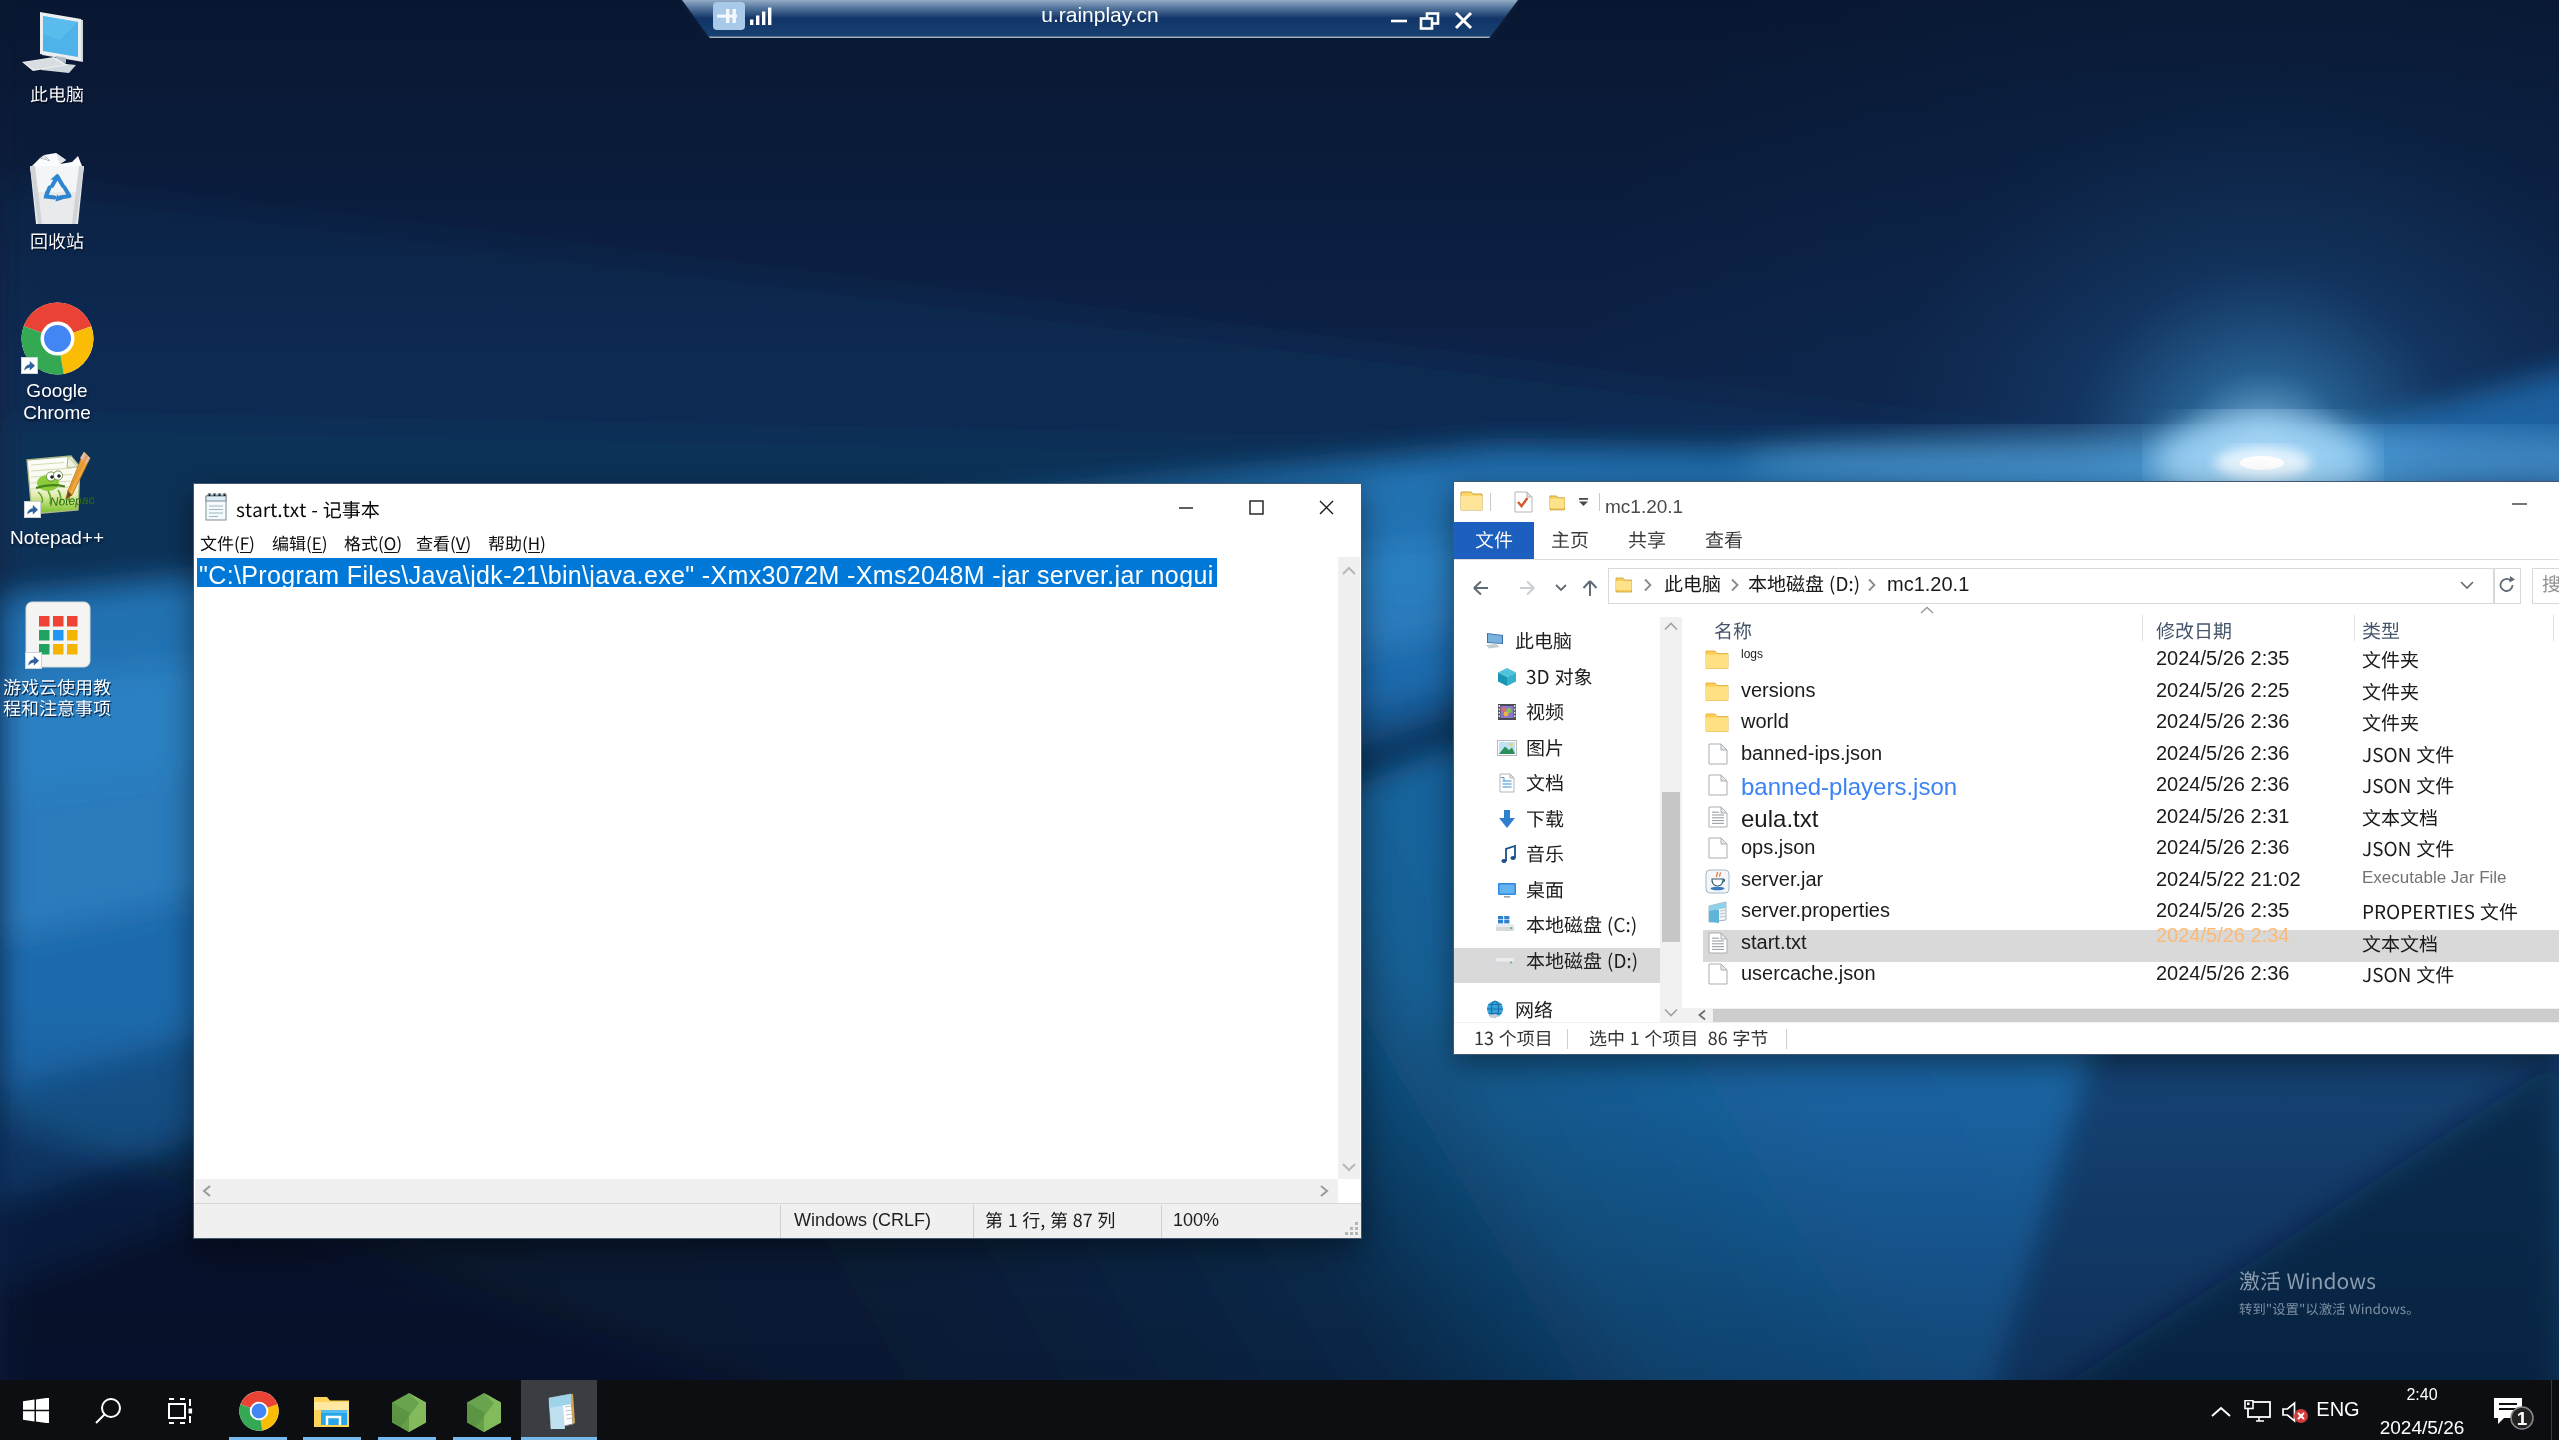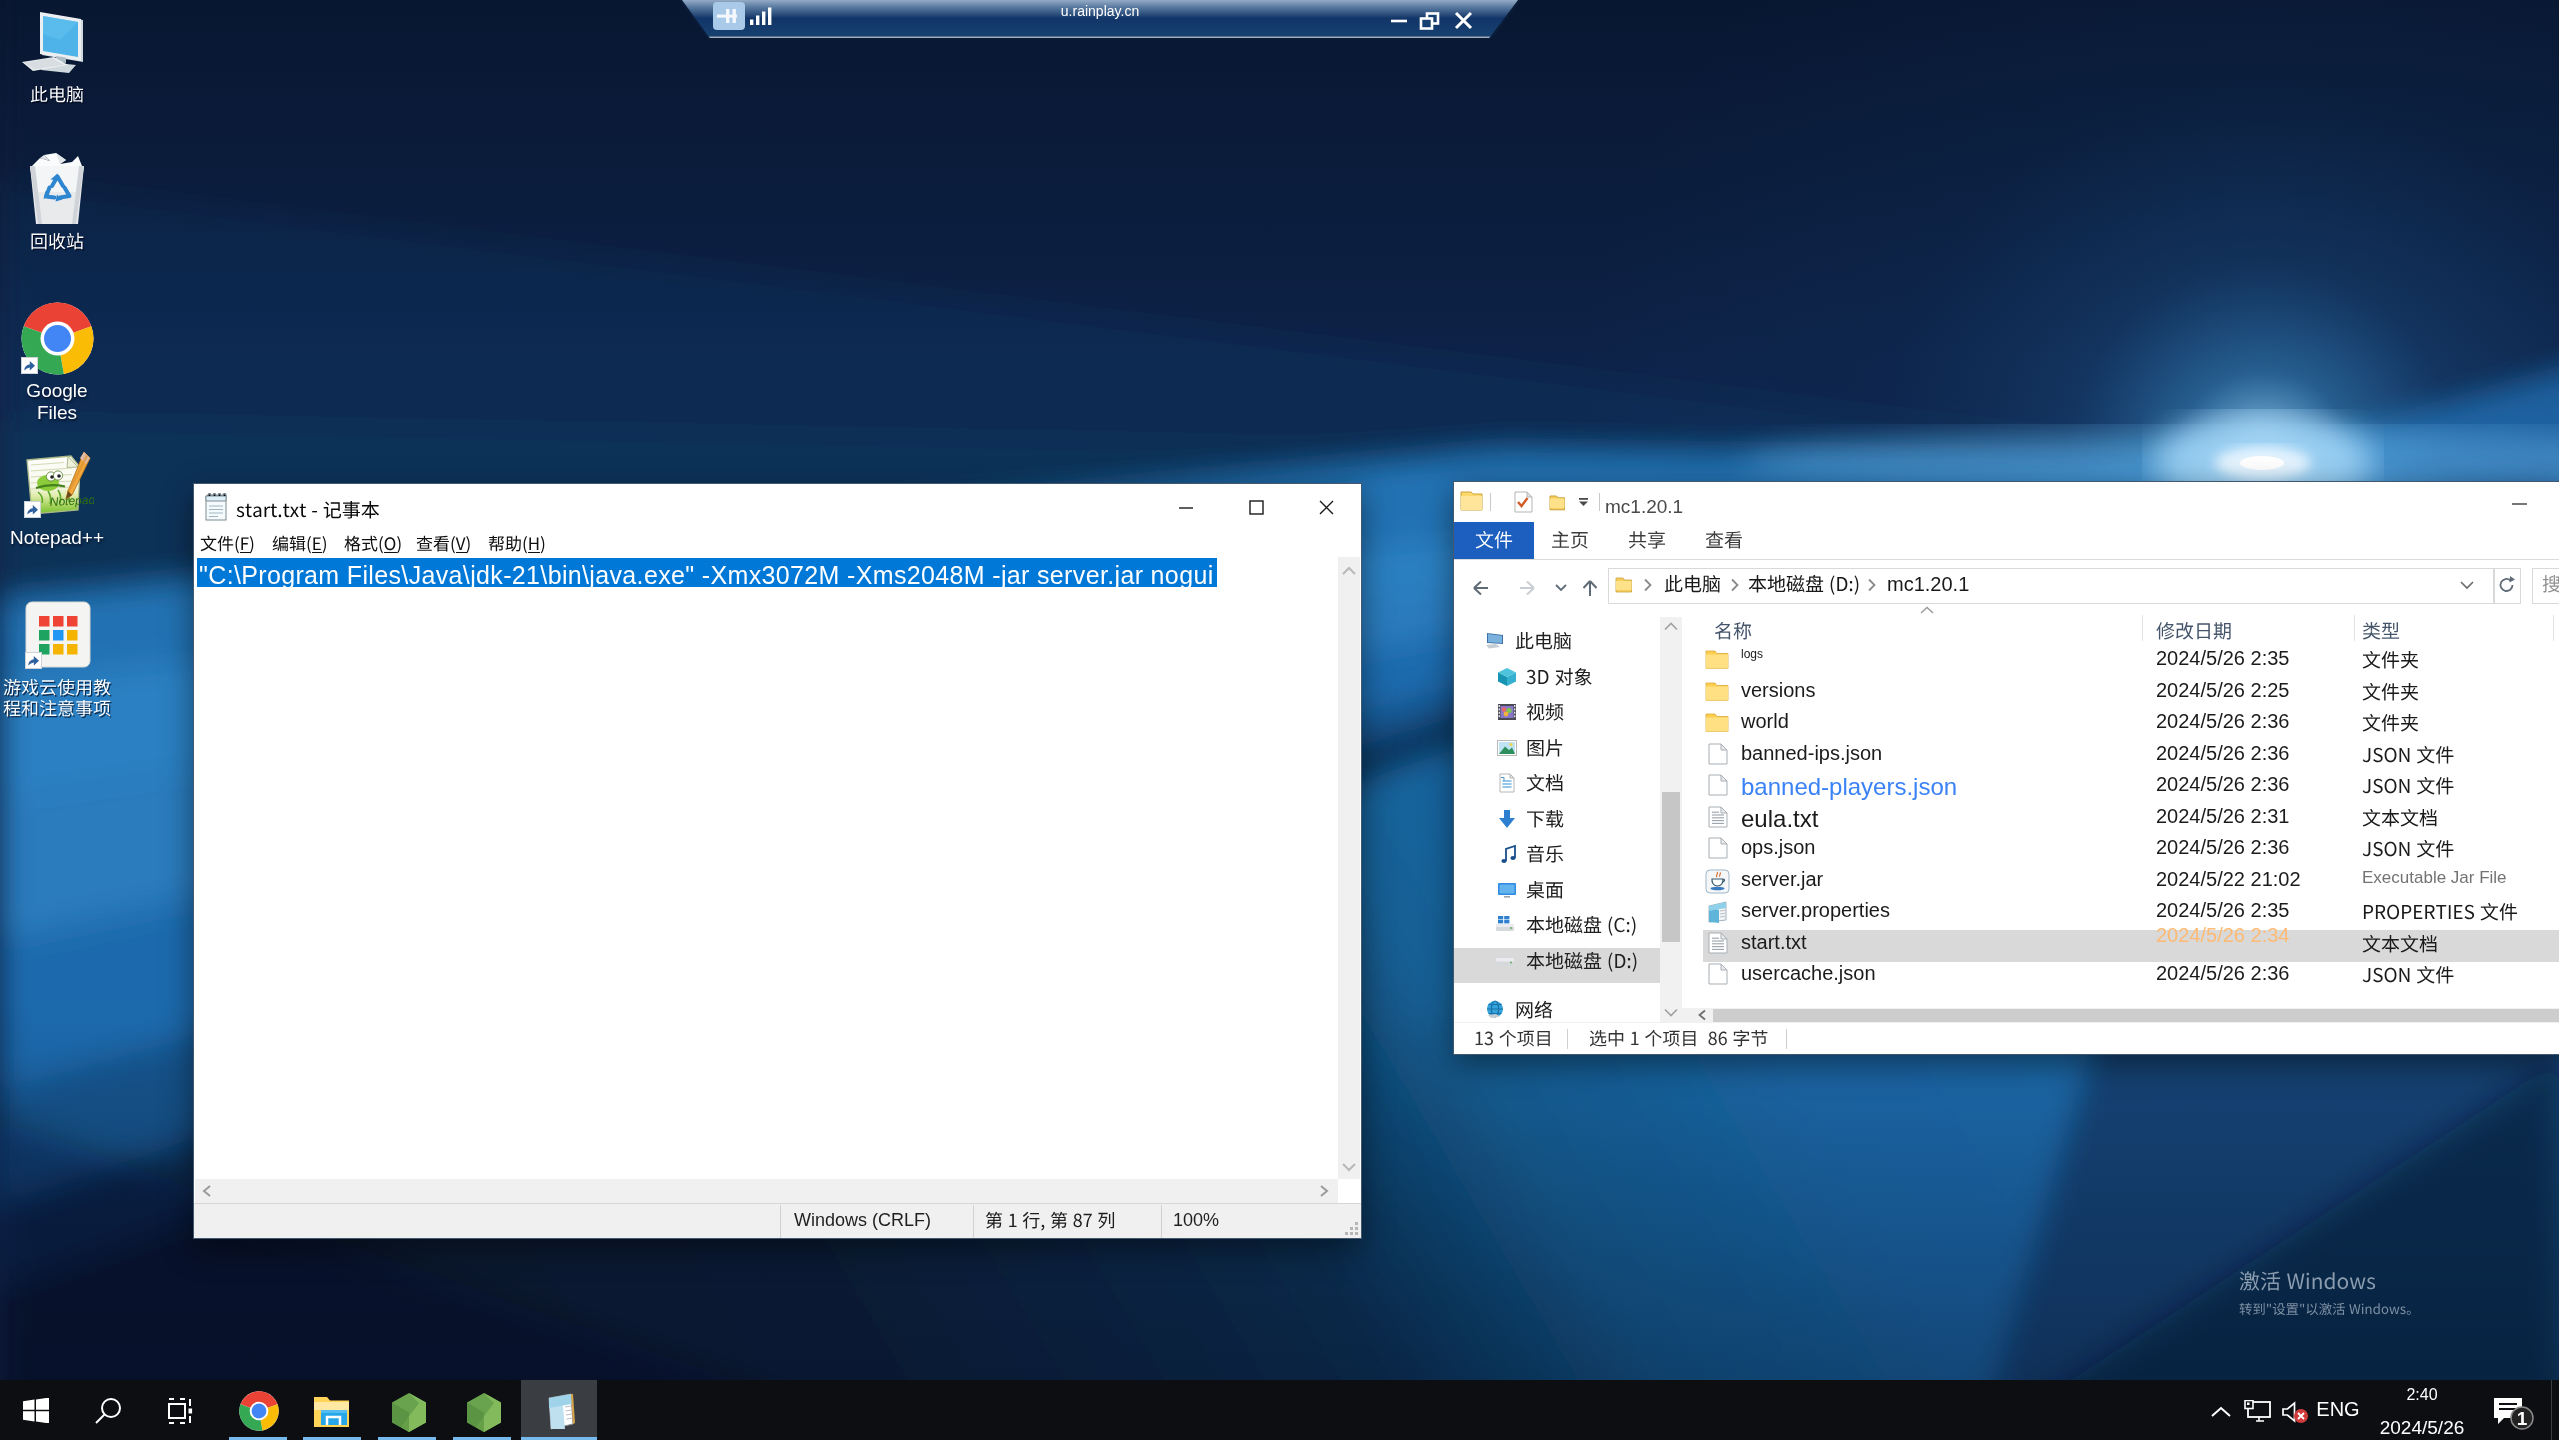--- a/index.html
+++ b/index.html
@@ -157,21 +157,21 @@
 </svg>
 <svg class="abs" style="left:24px;top:501px" width="17" height="17" viewBox="0 0 17 17">
 <rect x="0.5" y="0.5" width="16" height="16" fill="#fff" stroke="#cdd3d8"></rect>
 <path d="M3.2,13.5 Q3.6,8 8.8,7.3 L8.8,4 L14,8.8 L8.8,13.6 L8.8,10.4 Q5.6,10.6 3.2,13.5 Z" fill="#30619f"></path>
 </svg>
 <svg class="abs" style="left:25px;top:652px" width="17" height="17" viewBox="0 0 17 17">
 <rect x="0.5" y="0.5" width="16" height="16" fill="#fff" stroke="#cdd3d8"></rect>
 <path d="M3.2,13.5 Q3.6,8 8.8,7.3 L8.8,4 L14,8.8 L8.8,13.6 L8.8,10.4 Q5.6,10.6 3.2,13.5 Z" fill="#30619f"></path>
 </svg>
 <div class="dlab" style="left:0px;top:380px;width:114px">Google</div>
-<div class="dlab" style="left:0px;top:402px;width:114px">Files</div>
+<div class="dlab" style="left:0px;top:402px;width:114px">Chrome</div>
 <div class="dlab" style="left:0px;top:527px;width:114px">Notepad++</div>
 <svg class="abs" style="left:676px;top:0" width="848" height="40" viewBox="0 0 848 40">
 <defs>
       <linearGradient id="rdpg" x1="0" y1="0" x2="0" y2="1">
 <stop offset="0" stop-color="#93abc6"></stop>
         <stop offset="0.22" stop-color="#53749b"></stop>
 <stop offset="0.46" stop-color="#1c3f70"></stop>
         <stop offset="0.5" stop-color="#123568"></stop>
 <stop offset="1" stop-color="#164170"></stop>
       </linearGradient>
@@ -191,21 +191,21 @@
       <rect x="86" y="11.5" width="3.4" height="13.5"></rect>
       <rect x="92" y="7.5" width="3.4" height="17.5"></rect>
     </g>
 <g stroke="#fff" stroke-width="2.6" fill="none">
 <path d="M715,21 h16"></path>
 <rect x="751" y="13.5" width="11" height="10" fill="#16406f"></rect>
       <rect x="745" y="18.5" width="11" height="10" fill="#16406f"></rect>
 <path d="M780,13 l15,15 m0,-15 l-15,15" stroke-width="3"></path>
 </g>
 </svg>
-<div class="abs" style="left:960px;top:3px;width:280px;text-align:center;font-size:14px;color:#fff;font-family:'Liberation Sans',sans-serif">u.rainplay.cn</div>
+<div class="abs" style="left:960px;top:3px;width:280px;text-align:center;font-size:21px;color:#fff;font-family:'Liberation Sans',sans-serif">u.rainplay.cn</div>
 <div class="abs" style="left:193px;top:483px;width:1167px;height:754px;background:#fff;border:1px solid #41586e;box-shadow:0 10px 30px rgba(0,0,0,0.45)">
  <div class="abs" style="left:0;top:0;right:0;height:47px;background:#fff"></div>
  <svg class="abs" style="left:10px;top:8px" width="26" height="30" viewBox="0 0 26 30">
   <rect x="2" y="4" width="20" height="24" fill="#f5fafd" stroke="#7e8b94"></rect>
   <path d="M2,4 l20,0 0,5 -20,0 Z" fill="#dceef8" stroke="#7e8b94"></path>
   <g stroke="#9fb6c4" stroke-width="1">
         <path d="M5,14 h14"></path>
         <path d="M5,17.5 h14"></path>
         <path d="M5,21 h14"></path>
         <path d="M5,24.5 h9"></path>

